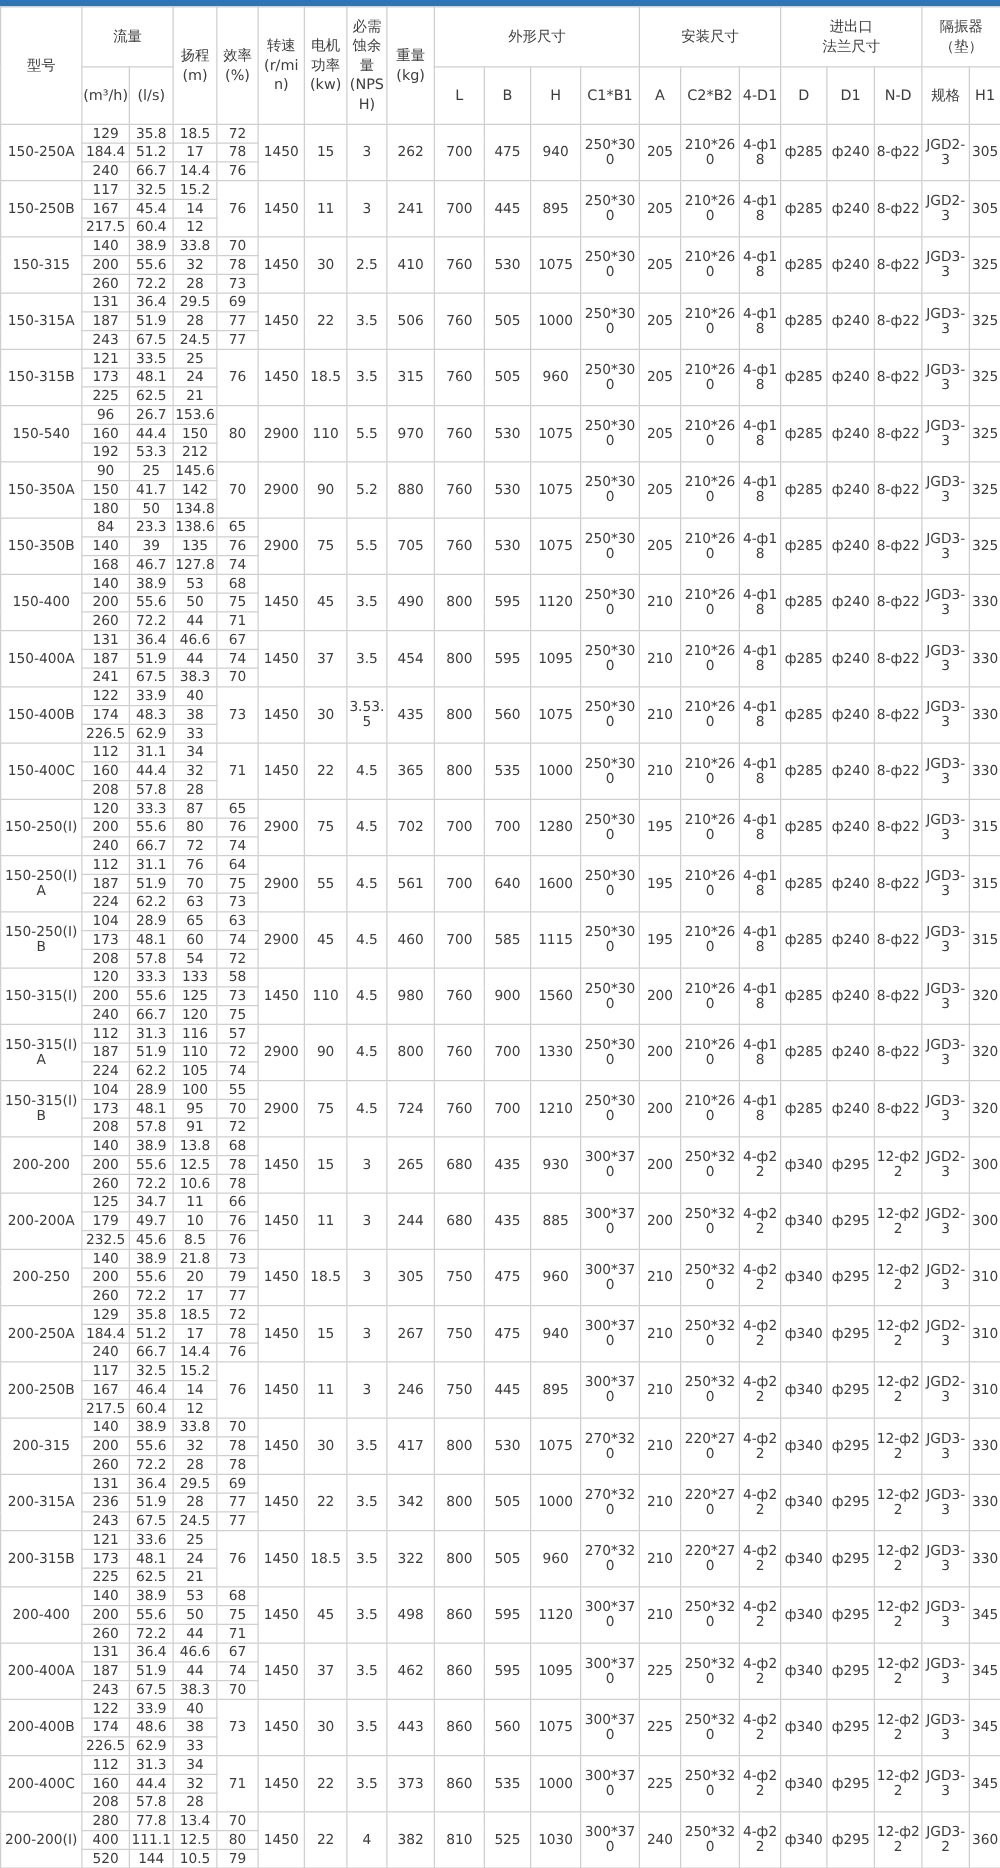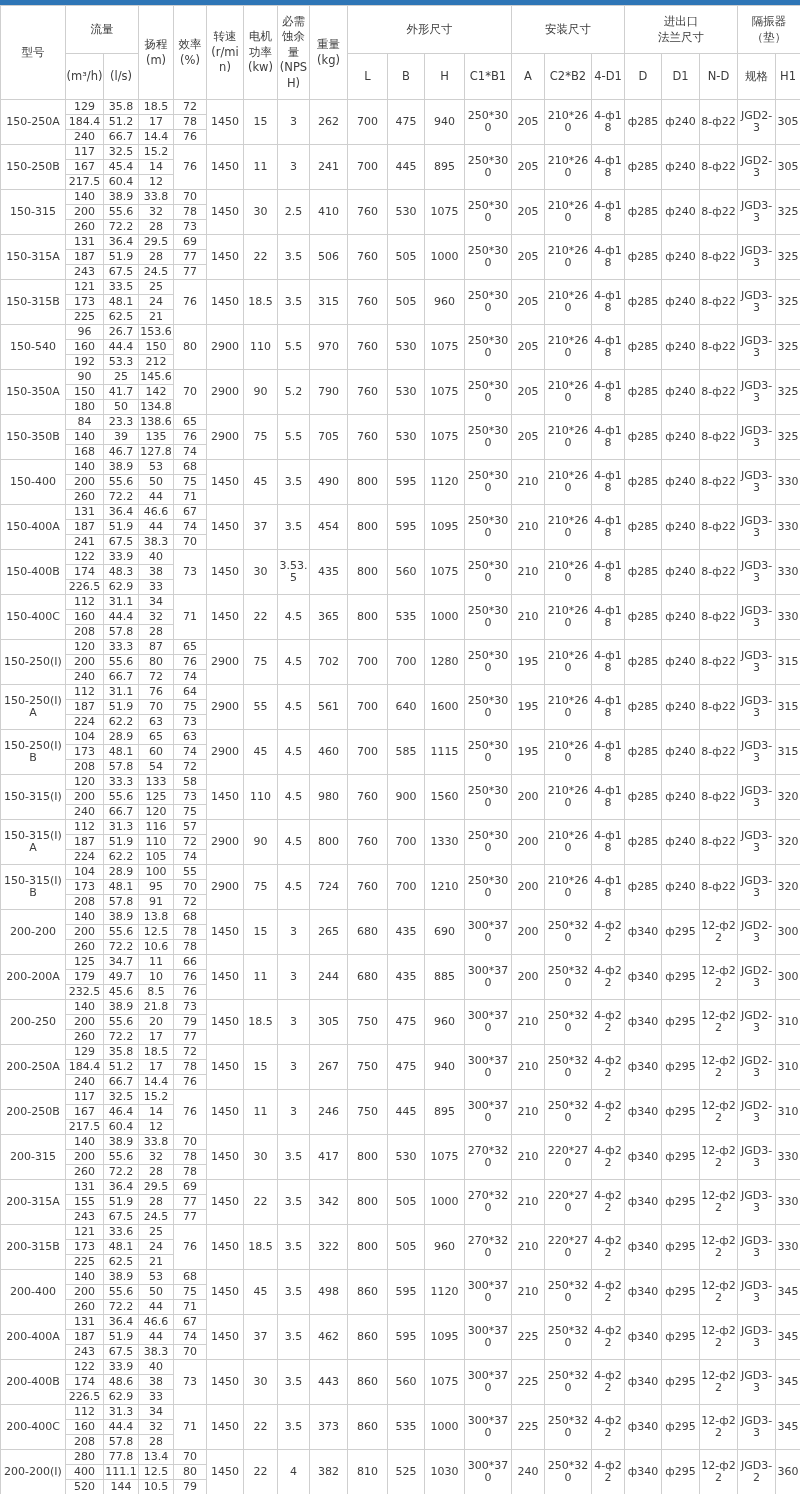--- a/index.html
+++ b/index.html
@@ -282,21 +282,21 @@
       </tr>
       <tr>
         <td rowspan="3">150-350A</td>
         <td>90</td>
         <td>25</td>
         <td>145.6</td>
         <td rowspan="3">70</td>
         <td rowspan="3">2900</td>
         <td rowspan="3">90</td>
         <td rowspan="3">5.2</td>
-        <td rowspan="3">790</td>
+        <td rowspan="3">880</td>
         <td rowspan="3">760</td>
         <td rowspan="3">530</td>
         <td rowspan="3">1075</td>
         <td rowspan="3">250*300</td>
         <td rowspan="3">205</td>
         <td rowspan="3">210*260</td>
         <td rowspan="3">4-ф18</td>
         <td rowspan="3">ф285</td>
         <td rowspan="3">ф240</td>
         <td rowspan="3">8-ф22</td>
@@ -699,21 +699,21 @@
         <td>140</td>
         <td>38.9</td>
         <td>13.8</td>
         <td>68</td>
         <td rowspan="3">1450</td>
         <td rowspan="3">15</td>
         <td rowspan="3">3</td>
         <td rowspan="3">265</td>
         <td rowspan="3">680</td>
         <td rowspan="3">435</td>
-        <td rowspan="3">690</td>
+        <td rowspan="3">930</td>
         <td rowspan="3">300*370</td>
         <td rowspan="3">200</td>
         <td rowspan="3">250*320</td>
         <td rowspan="3">4-ф22</td>
         <td rowspan="3">ф340</td>
         <td rowspan="3">ф295</td>
         <td rowspan="3">12-ф22</td>
         <td rowspan="3">JGD2-3</td>
         <td rowspan="3">300</td>
       </tr>
@@ -919,21 +919,21 @@
         <td rowspan="3">210</td>
         <td rowspan="3">220*270</td>
         <td rowspan="3">4-ф22</td>
         <td rowspan="3">ф340</td>
         <td rowspan="3">ф295</td>
         <td rowspan="3">12-ф22</td>
         <td rowspan="3">JGD3-3</td>
         <td rowspan="3">330</td>
       </tr>
       <tr>
-        <td>155</td>
+        <td>236</td>
         <td>51.9</td>
         <td>28</td>
         <td>77</td>
       </tr>
       <tr>
         <td>243</td>
         <td>67.5</td>
         <td>24.5</td>
         <td>77</td>
       </tr>

